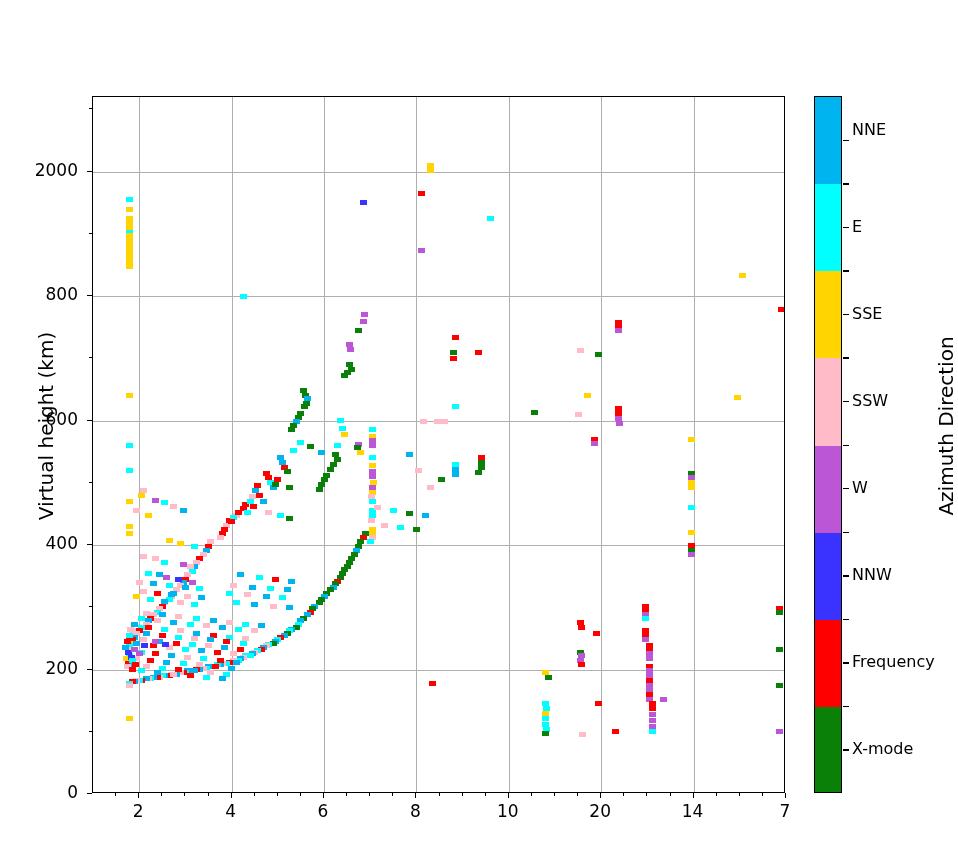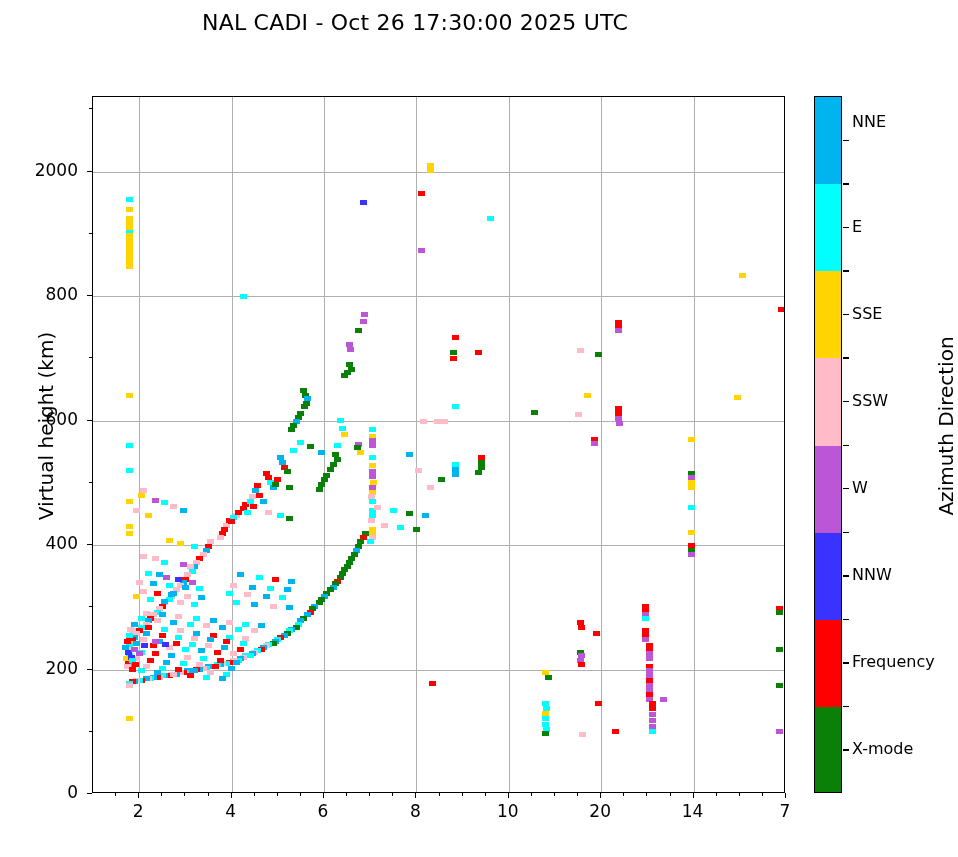--- a/index.html
+++ b/index.html
@@ -54,21 +54,20 @@
   #cblabel{
     position:absolute;left:806px;top:414px;width:280px;text-align:center;
     font-size:20px;color:#000;transform:rotate(-90deg);transform-origin:center center;
   }
 </style>
 </head>
 <body>
 
 <div id="figure">
 
-  <div id="title">NAL CADI - Oct 26 17:30:00 2025 UTC</div>
 
   <div id="plot-area">
     <div id="grid-layer">
         <div class="gridline-v" style="left: 46.2px;"></div>
         <div class="gridline-v" style="left: 138.6px;"></div>
         <div class="gridline-v" style="left: 231px;"></div>
         <div class="gridline-v" style="left: 323.4px;"></div>
         <div class="gridline-v" style="left: 415.8px;"></div>
         <div class="gridline-v" style="left: 508.2px;"></div>
         <div class="gridline-v" style="left: 600.6px;"></div>
@@ -636,21 +635,21 @@
       <div class="cbseg" style="height: 87.125px; background: rgb(0, 255, 255);"></div>
       <div class="cbseg" style="height: 87.125px; background: rgb(255, 212, 0);"></div>
       <div class="cbseg" style="height: 87.125px; background: rgb(255, 188, 200);"></div>
       <div class="cbseg" style="height: 87.125px; background: rgb(187, 86, 214);"></div>
       <div class="cbseg" style="height: 87.125px; background: rgb(58, 51, 255);"></div>
       <div class="cbseg" style="height: 87.125px; background: rgb(255, 0, 0);"></div>
       <div class="cbseg" style="height: 87.125px; background: rgb(10, 128, 8);"></div>
     </div>
   <div id="cb-decor">
       <div class="cb-tick" style="top: 139.562px;"></div>
-      <div class="cb-label" style="top: 112px; text-align: right;">NNE</div>
+      <div class="cb-label" style="top: 120px; text-align: right;">NNE</div>
       <div class="cb-tick" style="top: 226.688px;"></div>
       <div class="cb-label" style="top: 216.688px;">E</div>
       <div class="cb-tick" style="top: 183.125px;"></div>
       <div class="cb-tick" style="top: 313.812px;"></div>
       <div class="cb-label" style="top: 303.812px;">SSE</div>
       <div class="cb-tick" style="top: 270.25px;"></div>
       <div class="cb-tick" style="top: 400.938px;"></div>
       <div class="cb-label" style="top: 390.938px;">SSW</div>
       <div class="cb-tick" style="top: 357.375px;"></div>
       <div class="cb-tick" style="top: 488.062px;"></div>

